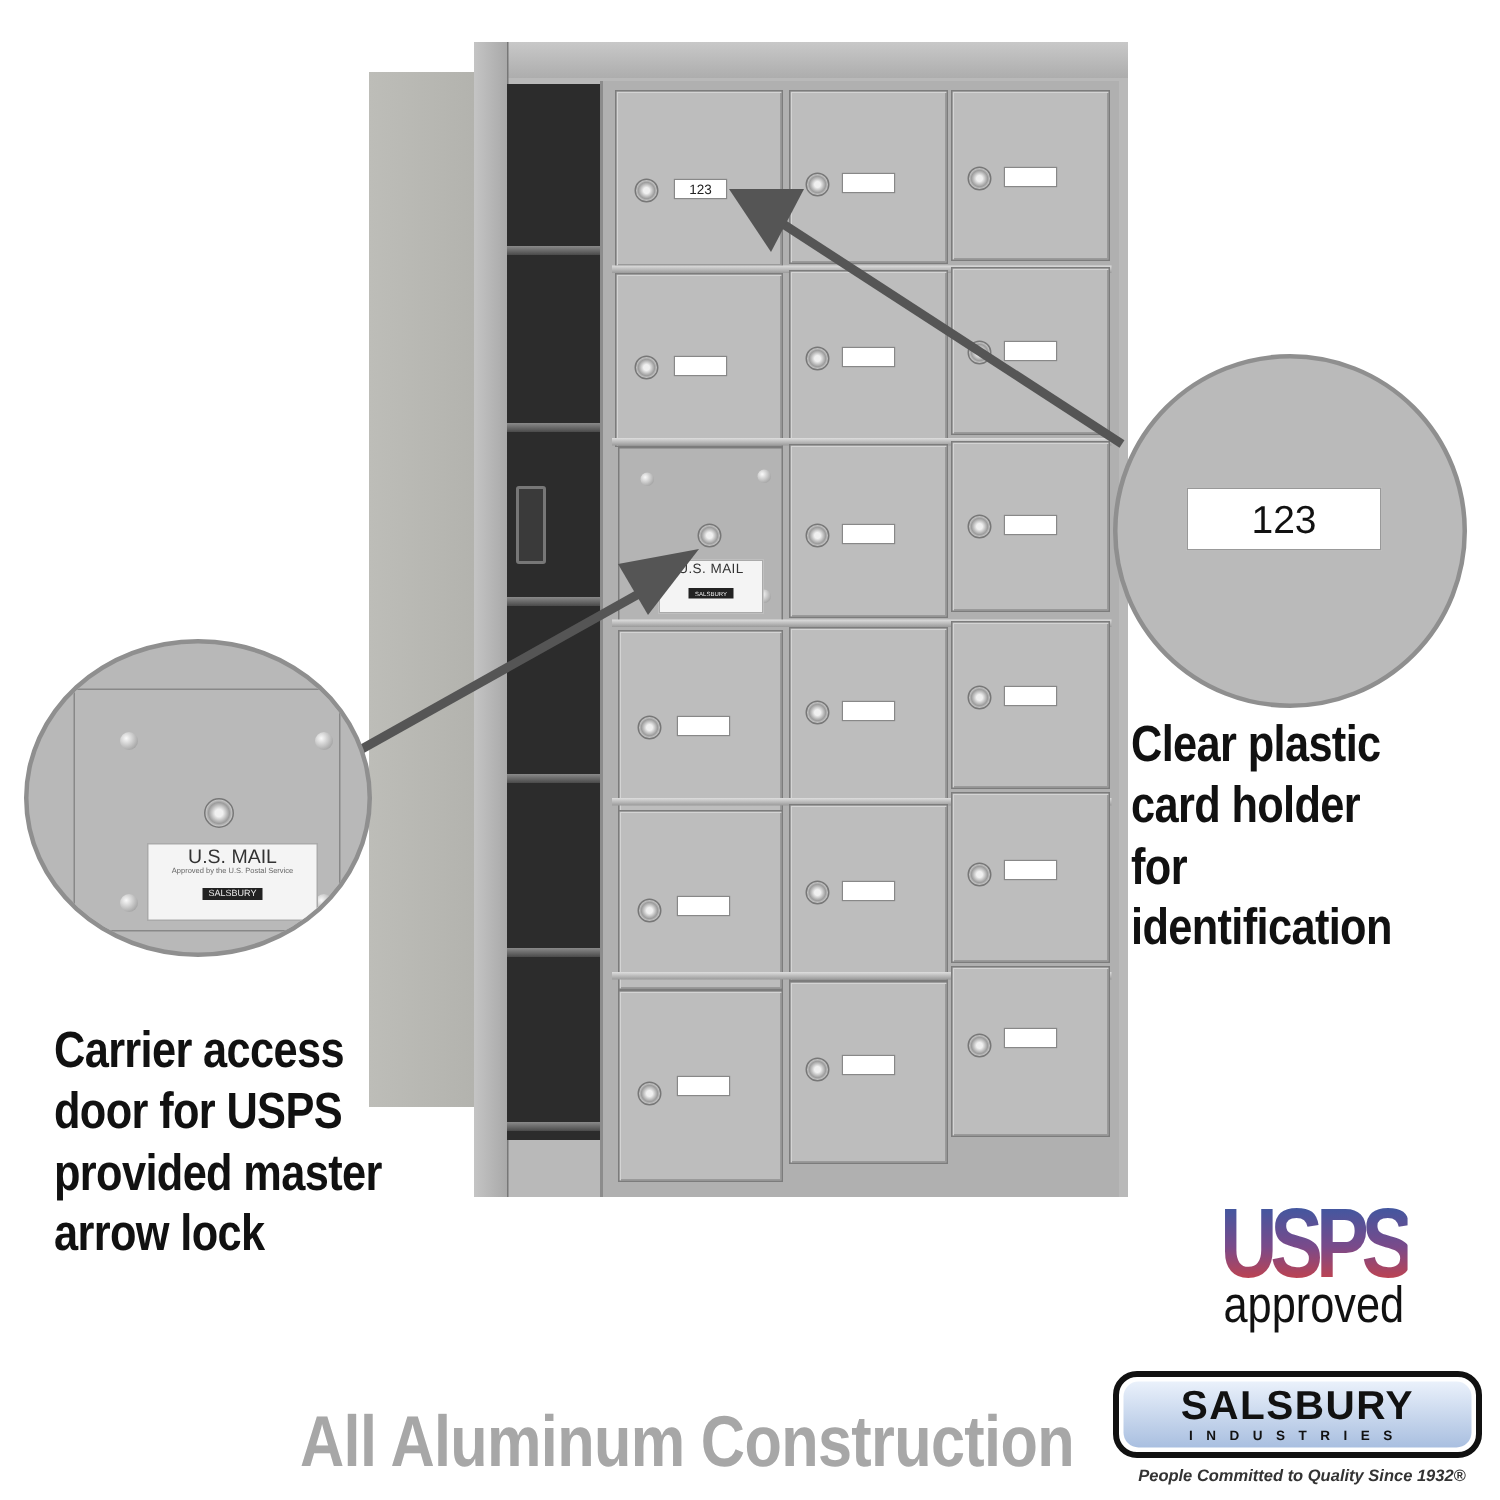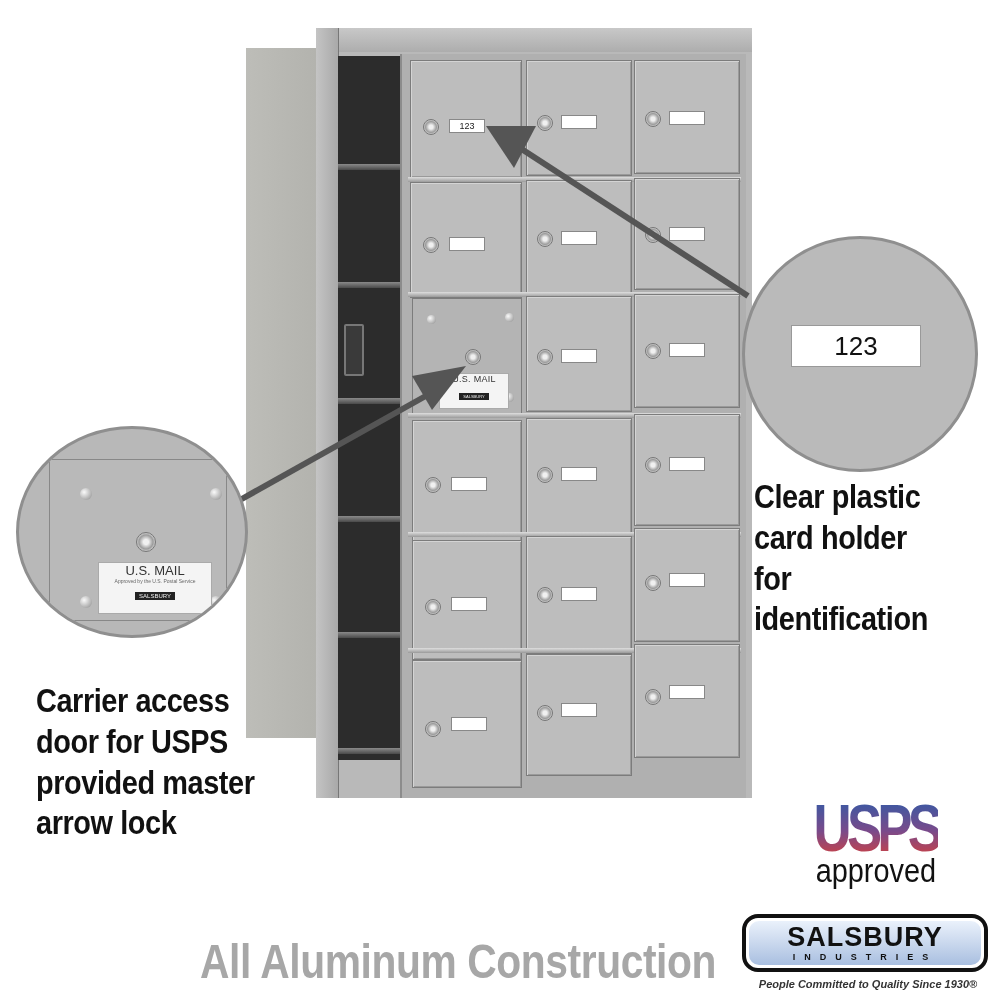--- a/index.html
+++ b/index.html
@@ -204,13 +204,13 @@
   <div class="usps-word">USPS</div><br>
   <div class="usps-approved">approved</div>
 </div>
 
 <div class="abs salsbury">
   <div class="salsbury-inner">
     <span class="salsbury-name">SALSBURY</span>
     <span class="salsbury-sub">INDUSTRIES</span>
   </div>
 </div>
-<div class="abs tagline">People Committed to Quality Since 1930®</div>
+<div class="abs tagline">People Committed to Quality Since 1932®</div>
 
 </body></html>

